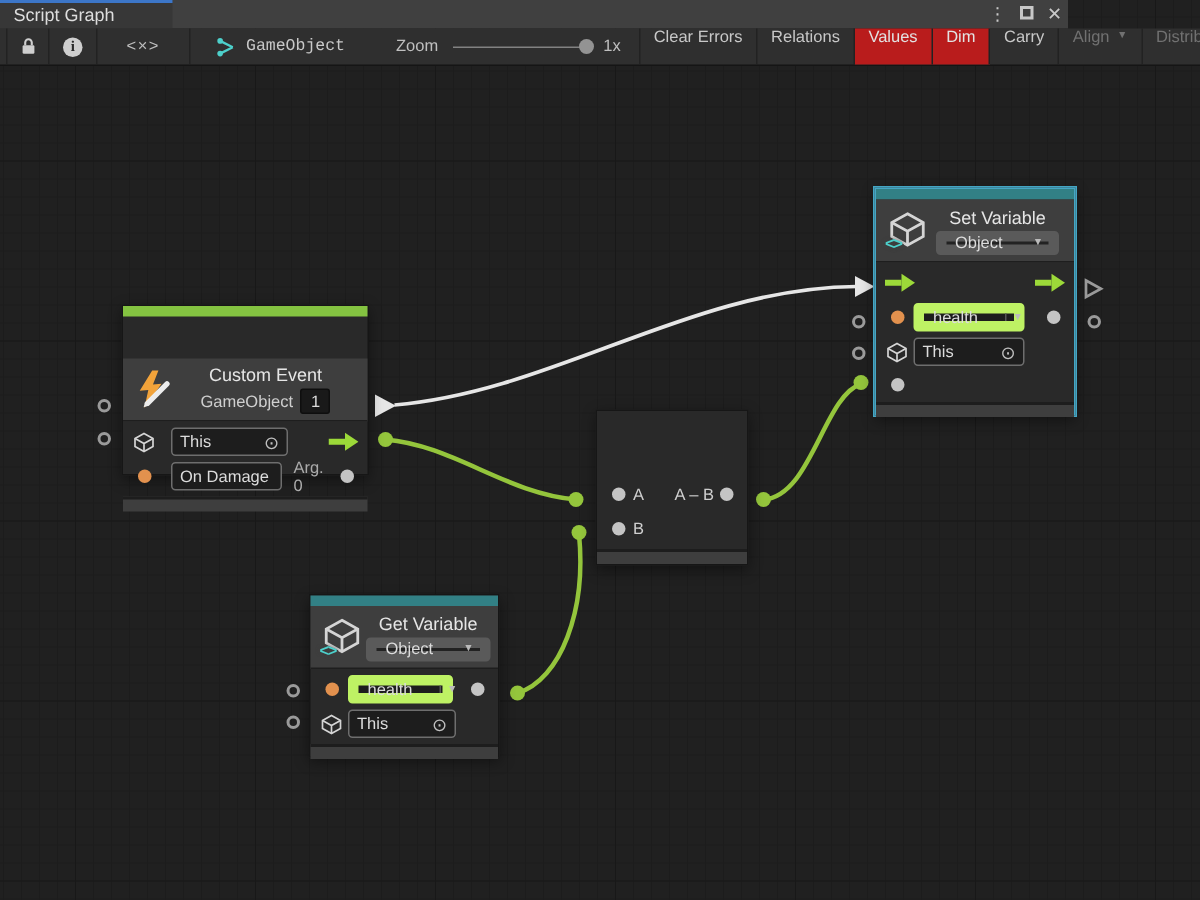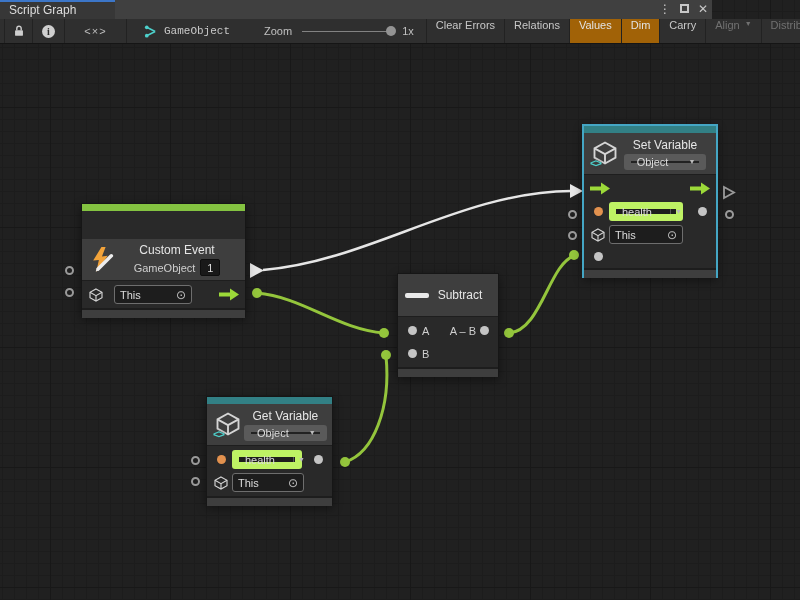--- a/index.html
+++ b/index.html
@@ -34,21 +34,21 @@
   .code-glyph { color:#bdbdbd; font-size:11px; letter-spacing:1px; }
   .target-group { display:flex; align-items:center; margin-left:16px; gap:6px;font-family:Liberation Mono, monospace; }
   .zoom-group { display:flex; align-items:center; margin-left:34px; }
   .zoom-label { color:#c0c0c0; }
   .slider { position:relative; width:92px; height:10px; margin-left:10px; }
   .slider .track { position:absolute; left:0; right:0; top:4.5px; height:1px; background:#828282; }
   .slider .handle { position:absolute; right:-2px; top:0; width:10px; height:10px; border-radius:50%; background:#939393; }
   .zoom-val { margin-left:8px; color:#c0c0c0; }
   .tb-buttons { display:flex; margin-left:12px; border-left:1px solid #222; }
   .tb-btn { display:flex; align-items:flex-start; padding:0 9px; border-right:1px solid #222; white-space:nowrap; color:#c8c8c8; }
-  .tb-btn.active { background:#a16207; color:#e2e2e2; }
+  .tb-btn.active { background:#b91c1c; color:#e2e2e2; }
   .tb-btn.disabled { color:#717171; }
   .caret-sm { font-size:7px; margin-left:5px; transform:translateY(1px); }
   .info-circle { width:13px; height:13px; border-radius:50%; background:#cfcfcf; color:#2b2b2b;
     font-size:10px; font-weight:bold; display:flex; align-items:center; justify-content:center; font-family:"Liberation Serif",serif; }
 
   
   #wires { position:absolute; inset:0; z-index:1; pointer-events:none; }
 
   
   .node { position:absolute; z-index:2; background:#292929; border:1px solid #161616;
@@ -218,20 +218,32 @@
         </span>
         <span class="field" style="width:78px;margin-left:10px;">
           <span>This</span>
           <span class="target-ico">⊙</span>
         </span>
         <svg class="flow-arrow" style="margin-left:auto;" width="20" height="13" viewBox="0 0 20 13">
           <rect x="0" y="4.5" width="11" height="4" fill="#9CD939"></rect>
             <polygon points="11,0.5 20,6.5 11,12.5" fill="#9CD939"></polygon>
         </svg>
       </div>
+      <div class="row">
+        <span class="slot">
+            <span class="port orange"></span>
+          </span>
+        <span class="field" style="width:78px;margin-left:10px;">
+          <span>On Damage</span>
+        </span>
+        <span class="lbl" style="margin-left:8px;">Arg. 0</span>
+        <span class="slot" style="margin-left:auto;">
+            <span class="port gray"></span>
+          </span>
+      </div>
     </div>
     <div class="n-footer"></div>
 
     <span class="xport hollow" style="left:-17px;top:62px;"></span>
     <span class="xport hollow" style="left:-17px;top:84px;"></span>
   </div>
 
   <div class="node selected" style="left:583px;top:125px;width:134px;height:152px;">
     <div class="colorbar" style="background:#328085;"></div>
     <div class="n-header" style="height:42px;">
@@ -344,26 +356,20 @@
           <span class="target-ico">⊙</span>
         </span>
       </div>
     </div>
     <div class="n-footer"></div>
     <span class="xport hollow" style="left:-16px;top:59px;"></span>
     <span class="xport hollow" style="left:-16px;top:80px;"></span>
   </div>
 
   <div class="node" style="left:397px;top:273px;width:102px;height:104px;">
-    <div class="n-header" style="height:43px;">
-      <span class="minus-ico"></span>
-      <div class="h-text">
-        <span class="n-title">Subtract</span>
-      </div>
-    </div>
     <div class="n-body">
       <div class="row">
         <span class="slot">
             <span class="port gray"></span>
           </span>
         <span class="lbl" style="color:#cfcfcf;margin-left:2px;">A</span>
         <span class="lbl" style="color:#cfcfcf;margin-left:auto;">A – B</span>
         <span class="slot">
             <span class="port gray"></span>
           </span>

